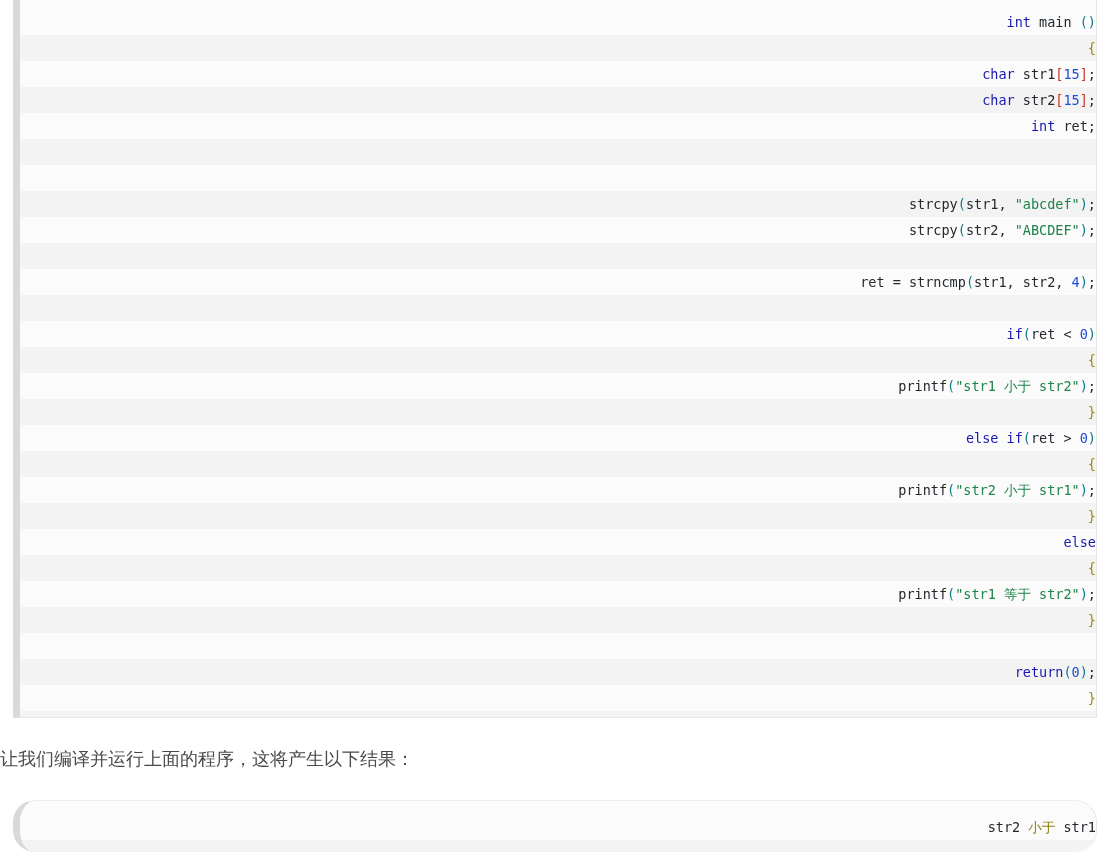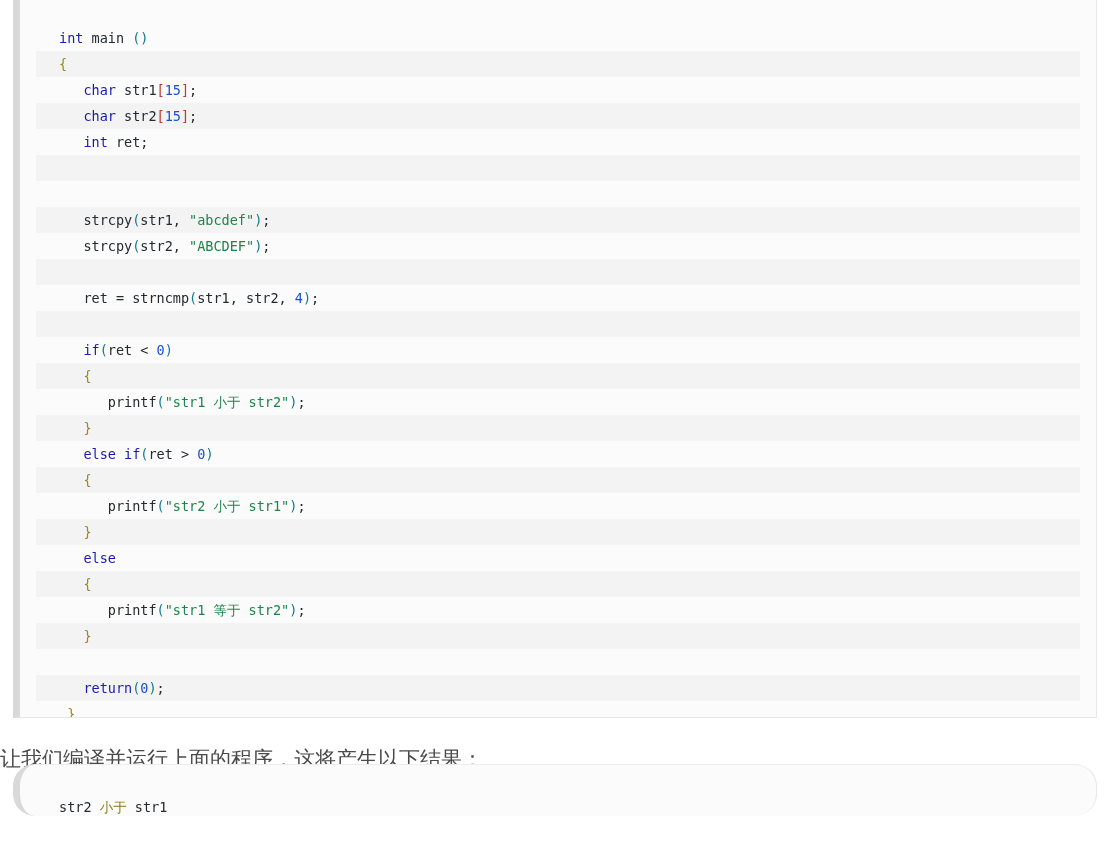--- a/index.html
+++ b/index.html
@@ -25,34 +25,35 @@
     border-top: 1px solid #ececec;
     border-bottom: 1px solid #e7e7e7;
     background: #fbfbfb;
     overflow: hidden;
   }
   .code-block.primary {
     top: -1px;
     height: 719px;
   }
   .code-block.output {
-    top: 764px;
+    top: 800px;
     height: 52px;
     border-bottom: none;
     border-radius: 22px;
   }
 
   .code-lines {
     display: block;
     font-family: "DejaVu Sans Mono", "Liberation Mono", monospace;
     font-size: 13.5px;
     line-height: 26px;
     white-space: pre;
-    margin: 16px;
+    margin: 0;
     padding: 0;
+    text-align: right;
   }
   .code-block.primary .code-lines { padding-top: 9px; }
   .code-block.output  .code-lines { padding-top: 13px; }
 
   .ln {
     display: block;
     height: 26px;
     padding-left: 23px;
     background: #fbfbfb;
     color: #2a2a2a;
@@ -70,21 +71,21 @@
   .t-op    { color: #24292e; }        
   .t-olive { color: #8a7d10; }        
 
   
   .prose {
     position: absolute;
     left: 0px;
     top: 746px;
     width: 1111px;
     font-family: "Liberation Sans", "DejaVu Sans", sans-serif;
-    font-size: 21px;
+    font-size: 18px;
     line-height: 26px;
     color: #4a4a4a;
     white-space: pre;
   }
 </style>
 </head>
 <body>
 
 <div class="code-block primary">
   <code class="code-lines"><span class="ln"><span class="t-kw">int</span><span class="t-op"> </span><span class="t-id">main</span><span class="t-op"> </span><span class="t-paren">()</span></span><span class="ln alt"><span class="t-brace">{</span></span><span class="ln"><span class="t-op">   </span><span class="t-kw">char</span><span class="t-op"> </span><span class="t-id">str1</span><span class="t-brack">[</span><span class="t-num">15</span><span class="t-brack">]</span><span class="t-op">;</span></span><span class="ln alt"><span class="t-op">   </span><span class="t-kw">char</span><span class="t-op"> </span><span class="t-id">str2</span><span class="t-brack">[</span><span class="t-num">15</span><span class="t-brack">]</span><span class="t-op">;</span></span><span class="ln"><span class="t-op">   </span><span class="t-kw">int</span><span class="t-op"> </span><span class="t-id">ret</span><span class="t-op">;</span></span><span class="ln alt">&nbsp;</span><span class="ln">&nbsp;</span><span class="ln alt"><span class="t-op">   </span><span class="t-id">strcpy</span><span class="t-paren">(</span><span class="t-id">str1</span><span class="t-op">, </span><span class="t-str">"abcdef"</span><span class="t-paren">)</span><span class="t-op">;</span></span><span class="ln"><span class="t-op">   </span><span class="t-id">strcpy</span><span class="t-paren">(</span><span class="t-id">str2</span><span class="t-op">, </span><span class="t-str">"ABCDEF"</span><span class="t-paren">)</span><span class="t-op">;</span></span><span class="ln alt">&nbsp;</span><span class="ln"><span class="t-op">   </span><span class="t-id">ret</span><span class="t-op"> = </span><span class="t-id">strncmp</span><span class="t-paren">(</span><span class="t-id">str1</span><span class="t-op">, </span><span class="t-id">str2</span><span class="t-op">, </span><span class="t-num">4</span><span class="t-paren">)</span><span class="t-op">;</span></span><span class="ln alt">&nbsp;</span><span class="ln"><span class="t-op">   </span><span class="t-kw">if</span><span class="t-paren">(</span><span class="t-id">ret</span><span class="t-op"> &lt; </span><span class="t-num">0</span><span class="t-paren">)</span></span><span class="ln alt"><span class="t-op">   </span><span class="t-brace">{</span></span><span class="ln"><span class="t-op">      </span><span class="t-id">printf</span><span class="t-paren">(</span><span class="t-str">"str1 小于 str2"</span><span class="t-paren">)</span><span class="t-op">;</span></span><span class="ln alt"><span class="t-op">   </span><span class="t-brace">}</span></span><span class="ln"><span class="t-op">   </span><span class="t-kw">else</span><span class="t-op"> </span><span class="t-kw">if</span><span class="t-paren">(</span><span class="t-id">ret</span><span class="t-op"> &gt; </span><span class="t-num">0</span><span class="t-paren">)</span></span><span class="ln alt"><span class="t-op">   </span><span class="t-brace">{</span></span><span class="ln"><span class="t-op">      </span><span class="t-id">printf</span><span class="t-paren">(</span><span class="t-str">"str2 小于 str1"</span><span class="t-paren">)</span><span class="t-op">;</span></span><span class="ln alt"><span class="t-op">   </span><span class="t-brace">}</span></span><span class="ln"><span class="t-op">   </span><span class="t-kw">else</span></span><span class="ln alt"><span class="t-op">   </span><span class="t-brace">{</span></span><span class="ln"><span class="t-op">      </span><span class="t-id">printf</span><span class="t-paren">(</span><span class="t-str">"str1 等于 str2"</span><span class="t-paren">)</span><span class="t-op">;</span></span><span class="ln alt"><span class="t-op">   </span><span class="t-brace">}</span></span><span class="ln">&nbsp;</span><span class="ln alt"><span class="t-op">   </span><span class="t-kw">return</span><span class="t-paren">(</span><span class="t-num">0</span><span class="t-paren">)</span><span class="t-op">;</span></span><span class="ln"><span class="t-op"> </span><span class="t-brace">}</span></span><span class="ln alt">&nbsp;</span></code>

